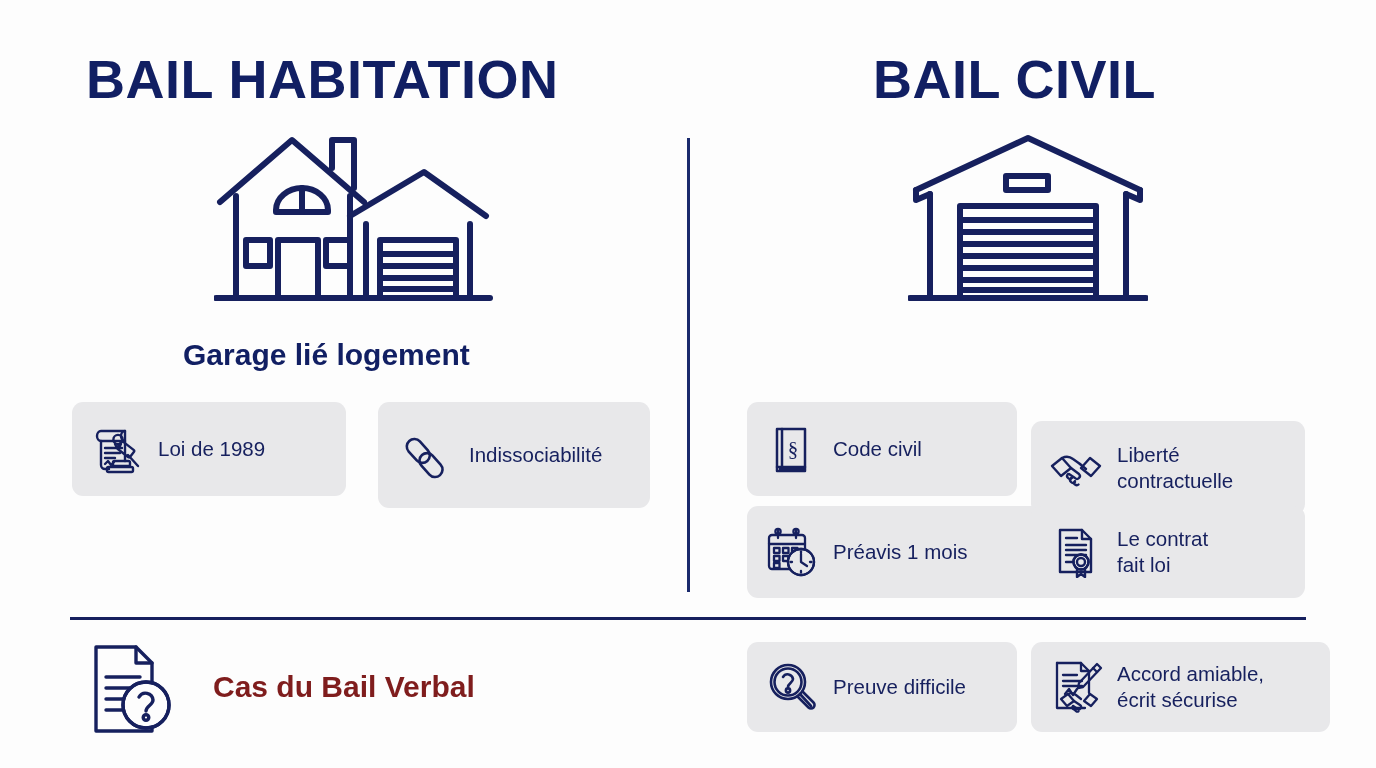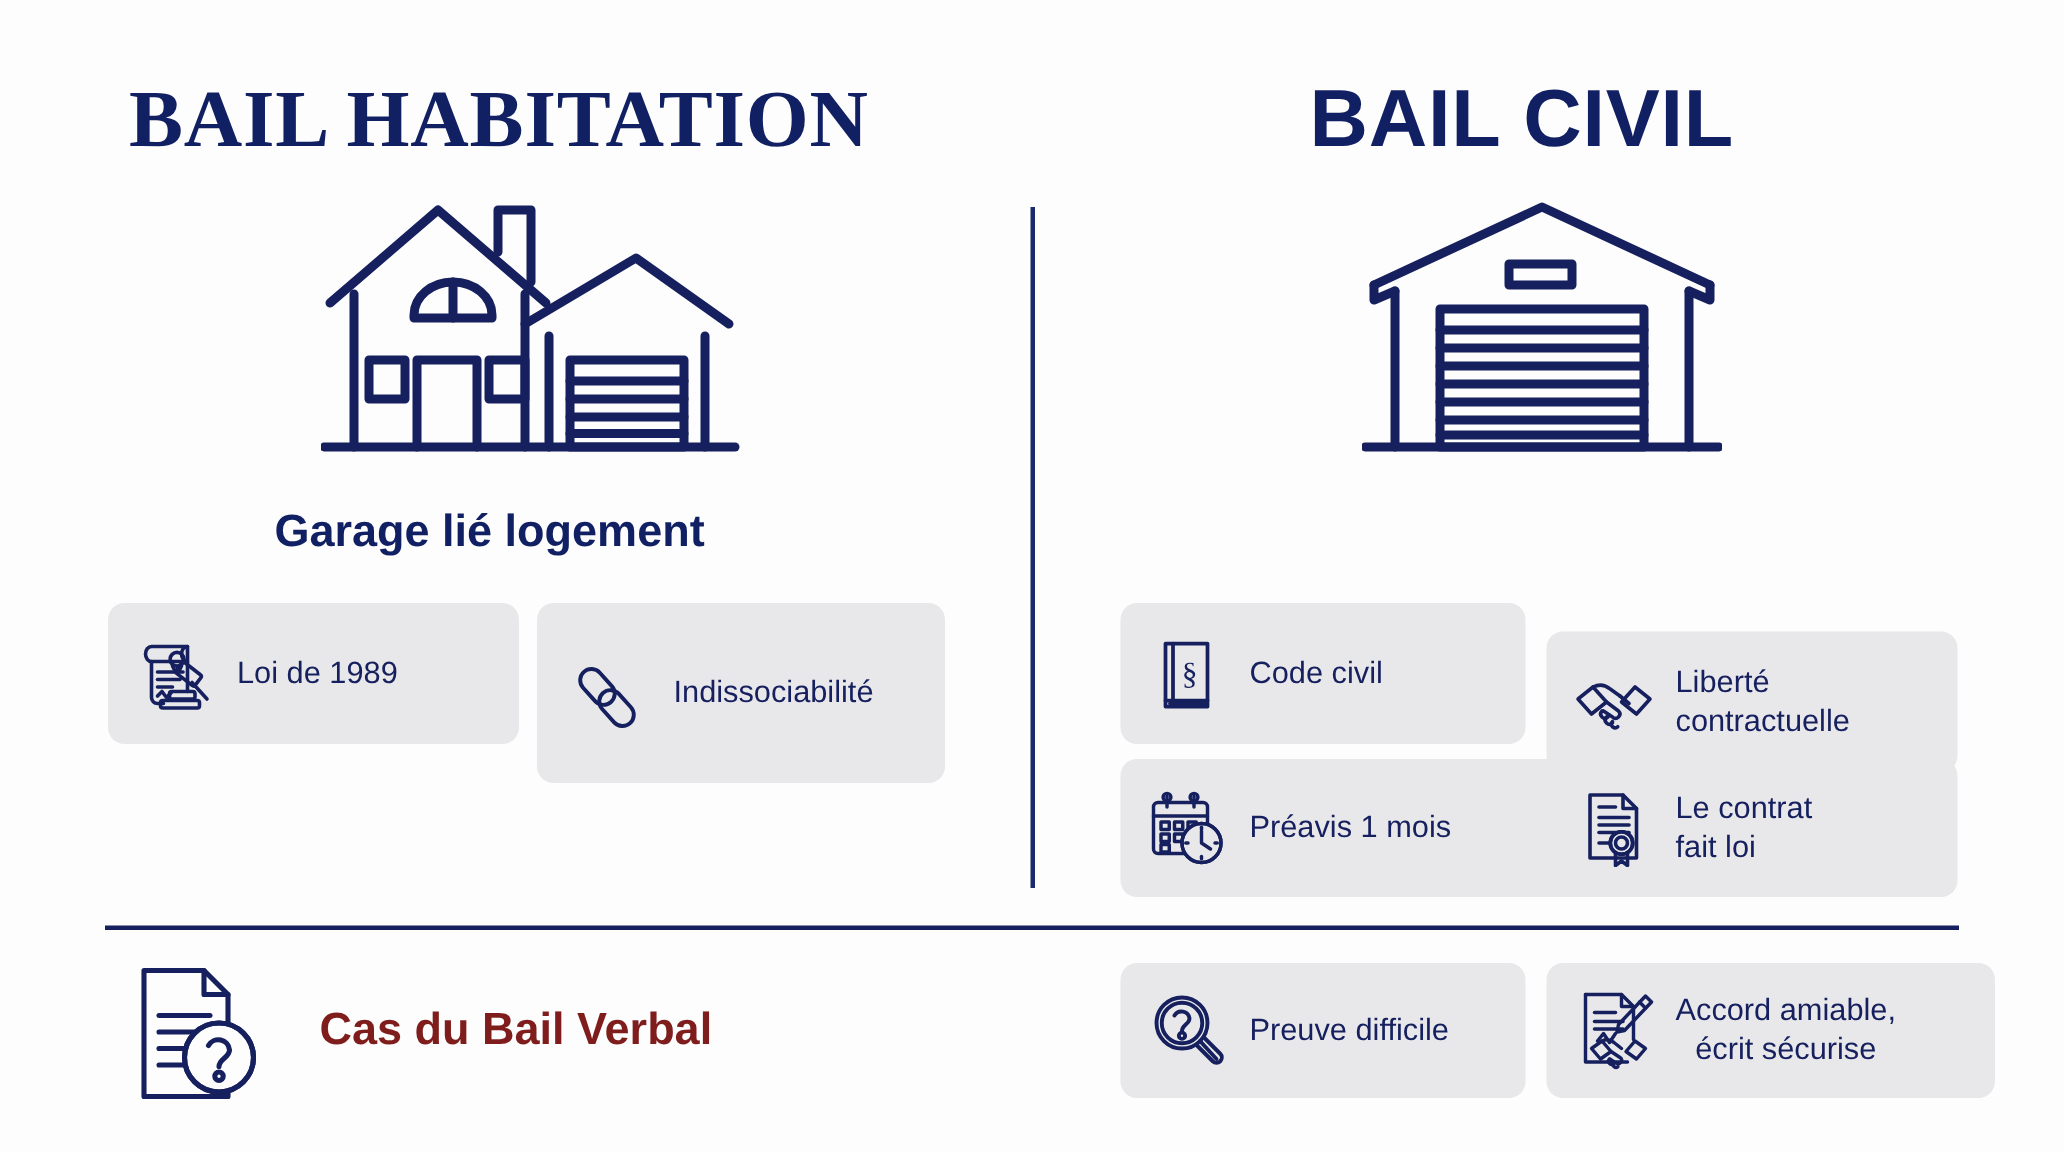--- a/index.html
+++ b/index.html
@@ -24,21 +24,20 @@
     position: absolute;
     font-weight: bold;
     color: #111f63;
     letter-spacing: 0.5px;
     white-space: nowrap;
   }
   #title-left {
     left: 86px;
     top: 48px;
     font-size: 54px;
-    font-family: Liberation Serif, serif;
   }
   #title-right {
     left: 873px;
     top: 48px;
     font-size: 54px;
   }
 
   
   .hero-icon {
     position: absolute;
@@ -78,32 +77,32 @@
   .chip .chip-label {
     margin-left: 12px;
     font-size: 20.5px;
     color: #16205e;
     line-height: 1.25;
     white-space: pre-line;
   }
 
   
   #chip-loi      { left: 72px;  top: 402px; width: 274px; height: 94px; }
-  #chip-indis    { left: 358px; top: 402px; width: 272px; height: 120px; padding-left: 21px; }
+  #chip-indis    { left: 378px; top: 402px; width: 272px; height: 106px; padding-left: 21px; }
   #chip-contrat  { left: 72px;  top: 506px; width: 274px; height: 92px; }
 
   
   #chip-code     { left: 747px;  top: 402px; width: 270px; height: 94px; }
   #chip-liberte  { left: 1031px; top: 402px; width: 274px; height: 94px; margin-top: 19px; }
   #chip-preavis  { left: 747px;  top: 506px; width: 324px; height: 92px; }
   #chip-loicontr { left: 1031px; top: 506px; width: 274px; height: 92px; }
 
   
   #chip-preuve   { left: 747px;  top: 642px; width: 270px; height: 90px; }
-  #chip-accord   { left: 1031px; top: 642px; width: 299px; height: 90px; text-align: center; }
+  #chip-accord   { left: 1031px; top: 642px; width: 299px; height: 90px; }
 
   
   #divider-vertical {
     position: absolute;
     left: 687px;
     top: 138px;
     width: 3px;
     height: 454px;
     background: #1a2a6c;
   }

